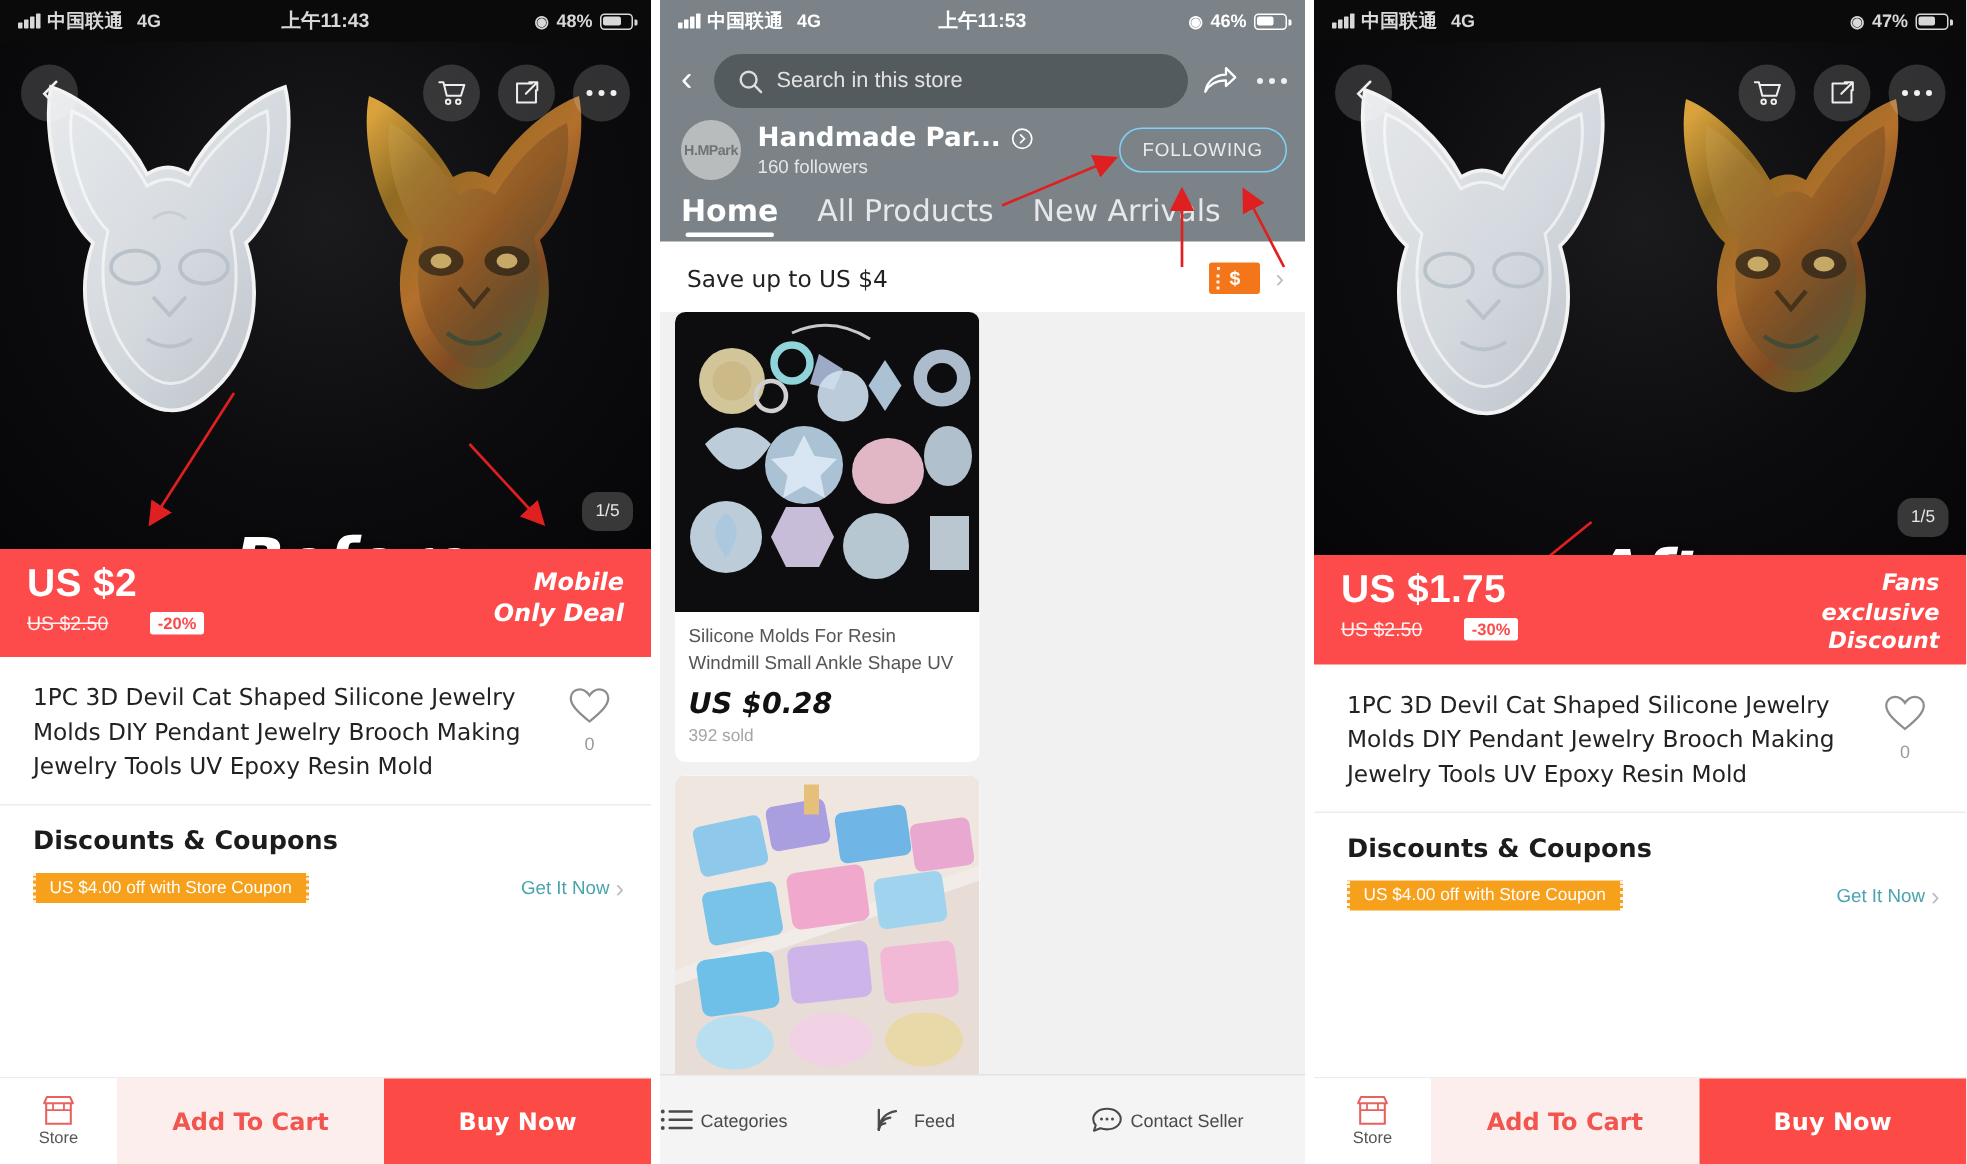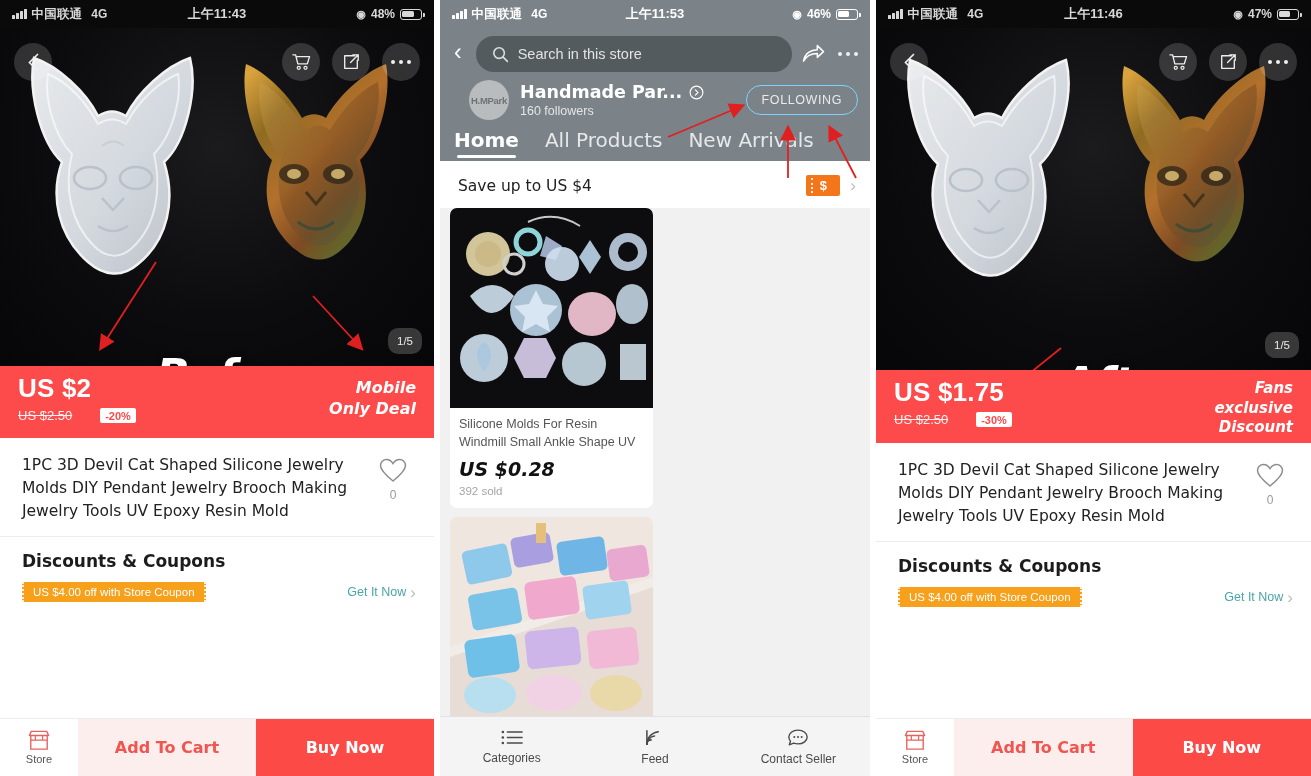--- a/index.html
+++ b/index.html
@@ -180,21 +180,21 @@
   
   .store-header { background: #7b8388; padding: 0 0 0 0; position: relative; }
   .search-row { display:flex; align-items:center; padding: 8px 12px 6px 12px; gap: 10px;}
   .back-chev { color:#fff; font-size:23px; line-height:1; padding: 0 4px 3px 2px;}
   .search-pill {
     flex:1; height: 36px; background: rgba(60,66,70,.62);
     border-radius: 18px; display:flex; align-items:center; gap: 9px;
     padding: 0 16px; color: #e2e2e2; font-size: 14.5px;
   }
   .hdr-icons { display:flex; align-items:center; gap: 13px; color:#fff; }
-  .store-row { display:flex; align-items:center; padding: 2px 12px 0 29px; gap: 11px;}
+  .store-row { display:flex; align-items:center; padding: 2px 12px 0 14px; gap: 11px;}
   .avatar {
     width: 40px; height: 40px; border-radius: 50%;
     background: #b9bcbd; color:#6d7376;
     display:flex; align-items:center; justify-content:center;
     font-size: 9.5px; font-weight: bold; letter-spacing:-.3px;
   }
   .store-name { color:#fff; font-size: 17.5px; font-weight: bold; display:flex; align-items:center; gap:7px; font-family:"DejaVu Sans", sans-serif;}
   .store-followers { color:#e4e6e7; font-size: 12.5px; margin-top: 2px;}
   .follow-btn {
     margin-left:auto; padding: 7px 15px; border-radius: 16px;
@@ -230,21 +230,21 @@
   .card-body { padding: 8px 9px 11px 9px;}
   .card-title { font-size: 12.5px; color: #555; line-height: 1.42; height: 36px; overflow:hidden;}
   .card-price { font-size: 19px; font-weight: bold; font-style: italic; color:#111; margin-top: 6px; font-family:"DejaVu Sans", sans-serif;}
   .card-sold { font-size: 11.5px; color:#a5a5a5; margin-top: 5px;}
 
   .tabbar {
     position:absolute; left:0; right:0; bottom:0; height: 60px;
     background: #f4f4f4; border-top:1px solid #e2e2e2;
     display:flex; align-items:center;
   }
-  .tabitem { flex:1; display:flex; flex-direction:column; align-items:center; gap:5px;}
+  .tabitem { flex:1; display:flex; flex-direction:row; align-items:center; gap:5px;}
   .tabitem span { font-size: 12px; color:#4a4a4a;}
 
   .ann-svg { position:absolute; inset:0; pointer-events:none; z-index: 20; }
 </style>
 </head>
 <body>
 
 <div class="stage">
 
   <div class="panel panel-left">
@@ -598,21 +598,20 @@
       <div class="sb-left">
         <span class="sb-bars">
             <i></i>
             <i></i>
             <i></i>
             <i></i>
           </span>
         <span class="sb-carrier">中国联通</span>
         <span class="sb-net">4G</span>
       </div>
-      <div class="sb-time">上午11:46</div>
       <div class="sb-right">
         <span class="sb-loc">◉</span>
         <span>47%</span>
         <span class="sb-batt">
             <i style="width:11px"></i>
           </span>
       </div>
     </div>
 
     <div class="photo photo-right" style="height:342px">

